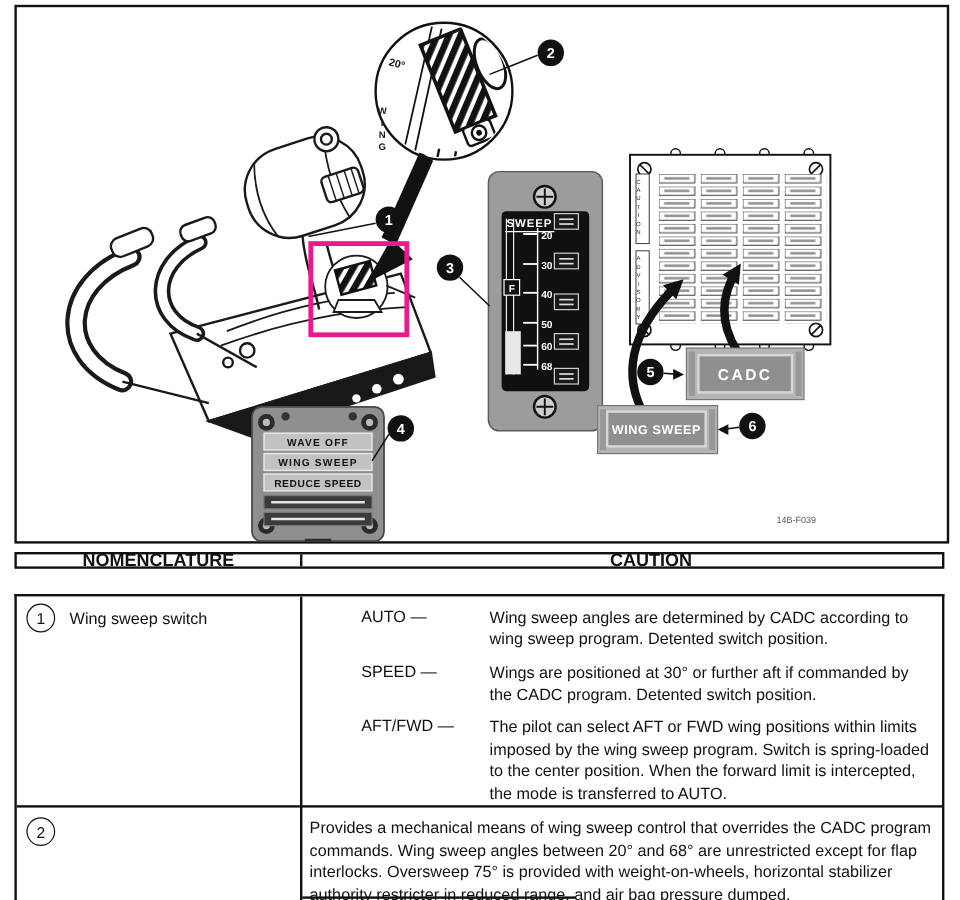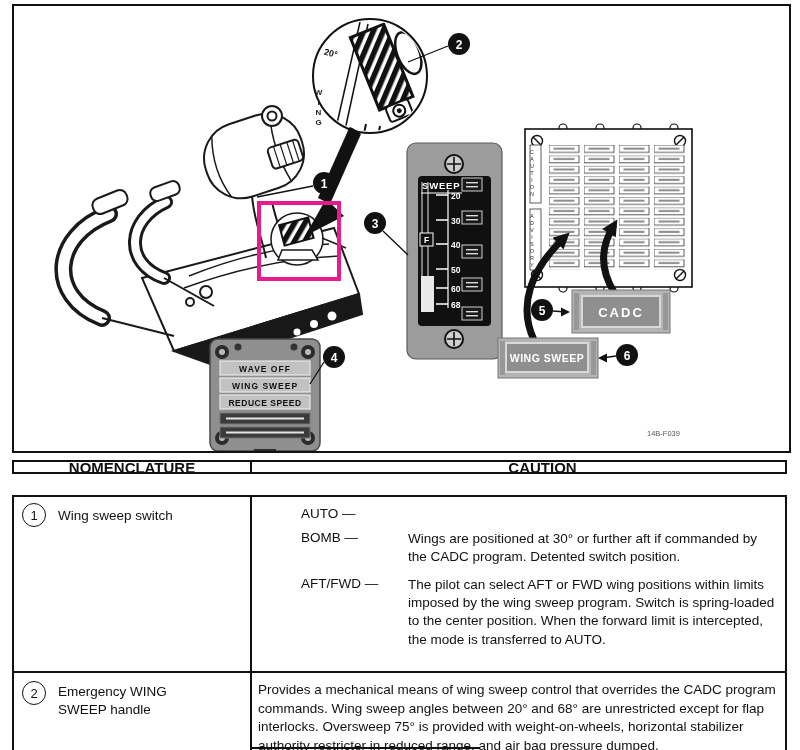--- a/index.html
+++ b/index.html
@@ -301,31 +301,31 @@
 </div>
 
 <div class="table-body">
   <div class="col-divider"></div>
 
   <div class="circ-num" style="left:8px;top:6px;">1</div>
   <div class="nom-label" style="left:44px;top:10px;">Wing sweep switch</div>
   <div class="fn-rows">
     <div class="fn-row">
       <div class="fn-term">AUTO —</div>
+      <div class="fn-desc">Wing sweep angles are determined by CADC according to wing sweep program. Detented switch position.</div>
     </div>
     <div class="fn-row">
-      <div class="fn-term">BOMB —</div>
+      <div class="fn-term">SPEED —</div>
       <div class="fn-desc">Wings are positioned at 30° or further aft if commanded by the CADC program. Detented switch position.</div>
     </div>
     <div class="fn-row">
       <div class="fn-term">AFT/FWD —</div>
       <div class="fn-desc">The pilot can select AFT or FWD wing positions within limits imposed by the wing sweep program. Switch is spring-loaded to the center position. When the forward limit is intercepted, the mode is transferred to AUTO.</div>
     </div>
   </div>
 
   <div class="row-divider"></div>
 
   <div class="circ-num" style="left:8px;top:184px;">2</div>
-  <div class="nom-label" style="left:44px;top:186px;width:160px;">Emergency WING SWEEP handle</div>
   <div class="r2-desc">Provides a mechanical means of wing sweep control that overrides the CADC program commands. Wing sweep angles between 20° and 68° are unrestricted except for flap interlocks. Oversweep 75° is provided with weight-on-wheels, horizontal stabilizer authority restricter in reduced range, and air bag pressure dumped.</div>
 
   <div class="bottom-seg"></div>
 </div>
 
 </body></html>

